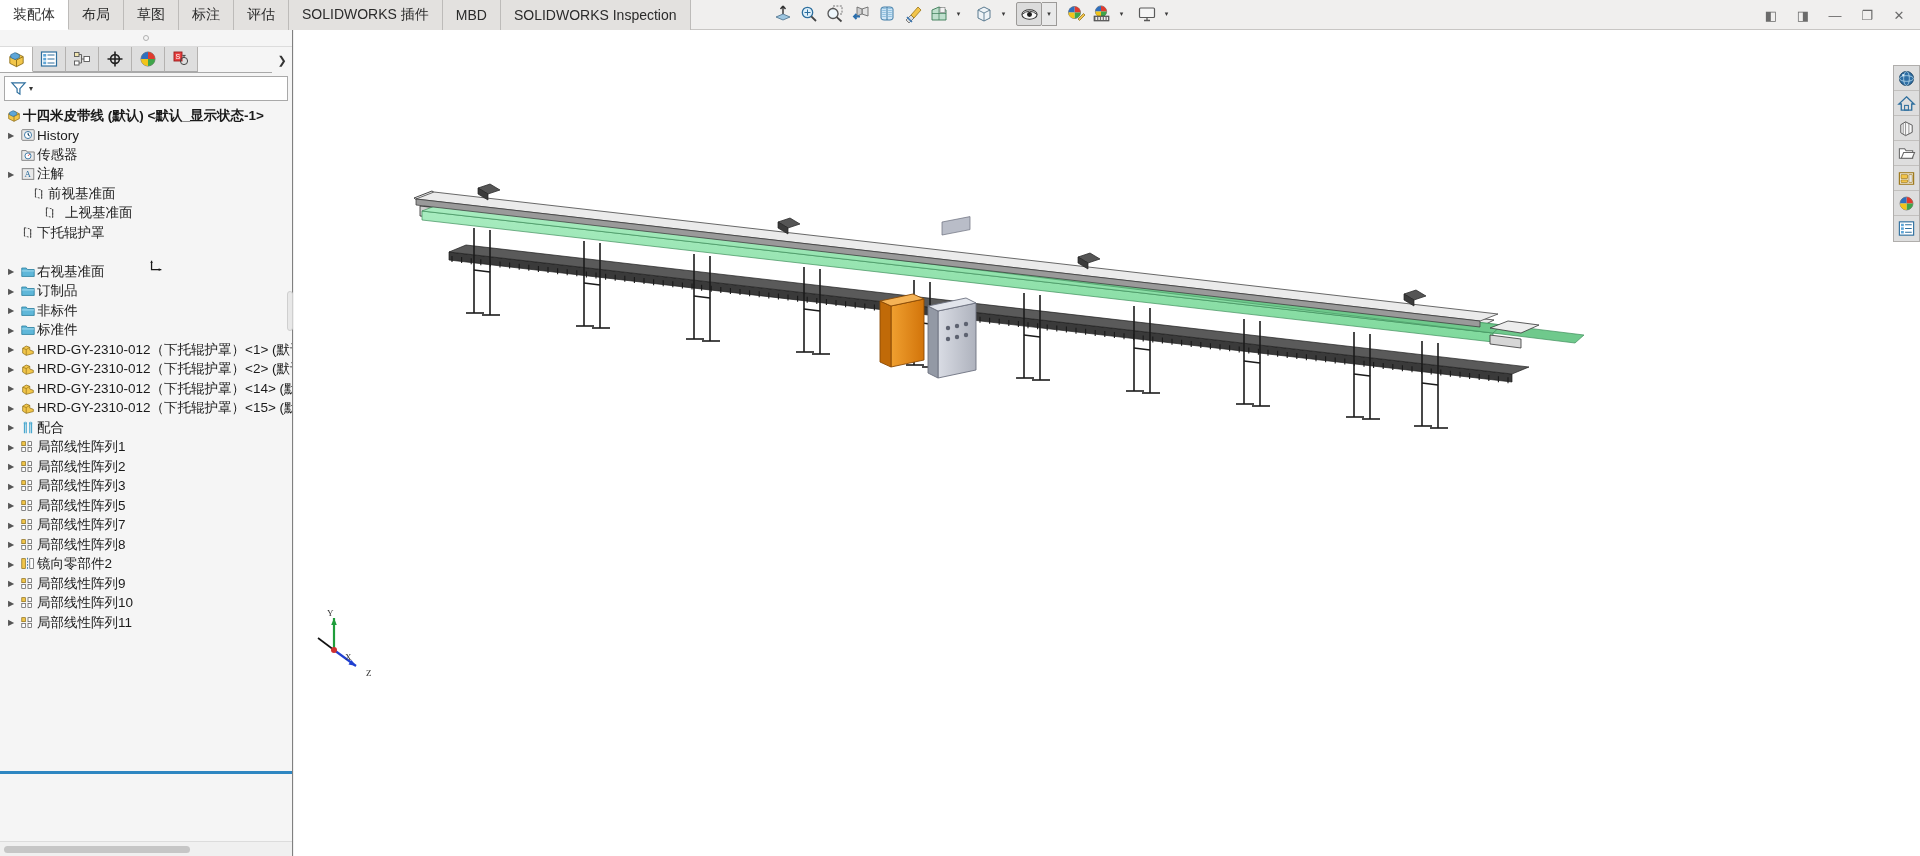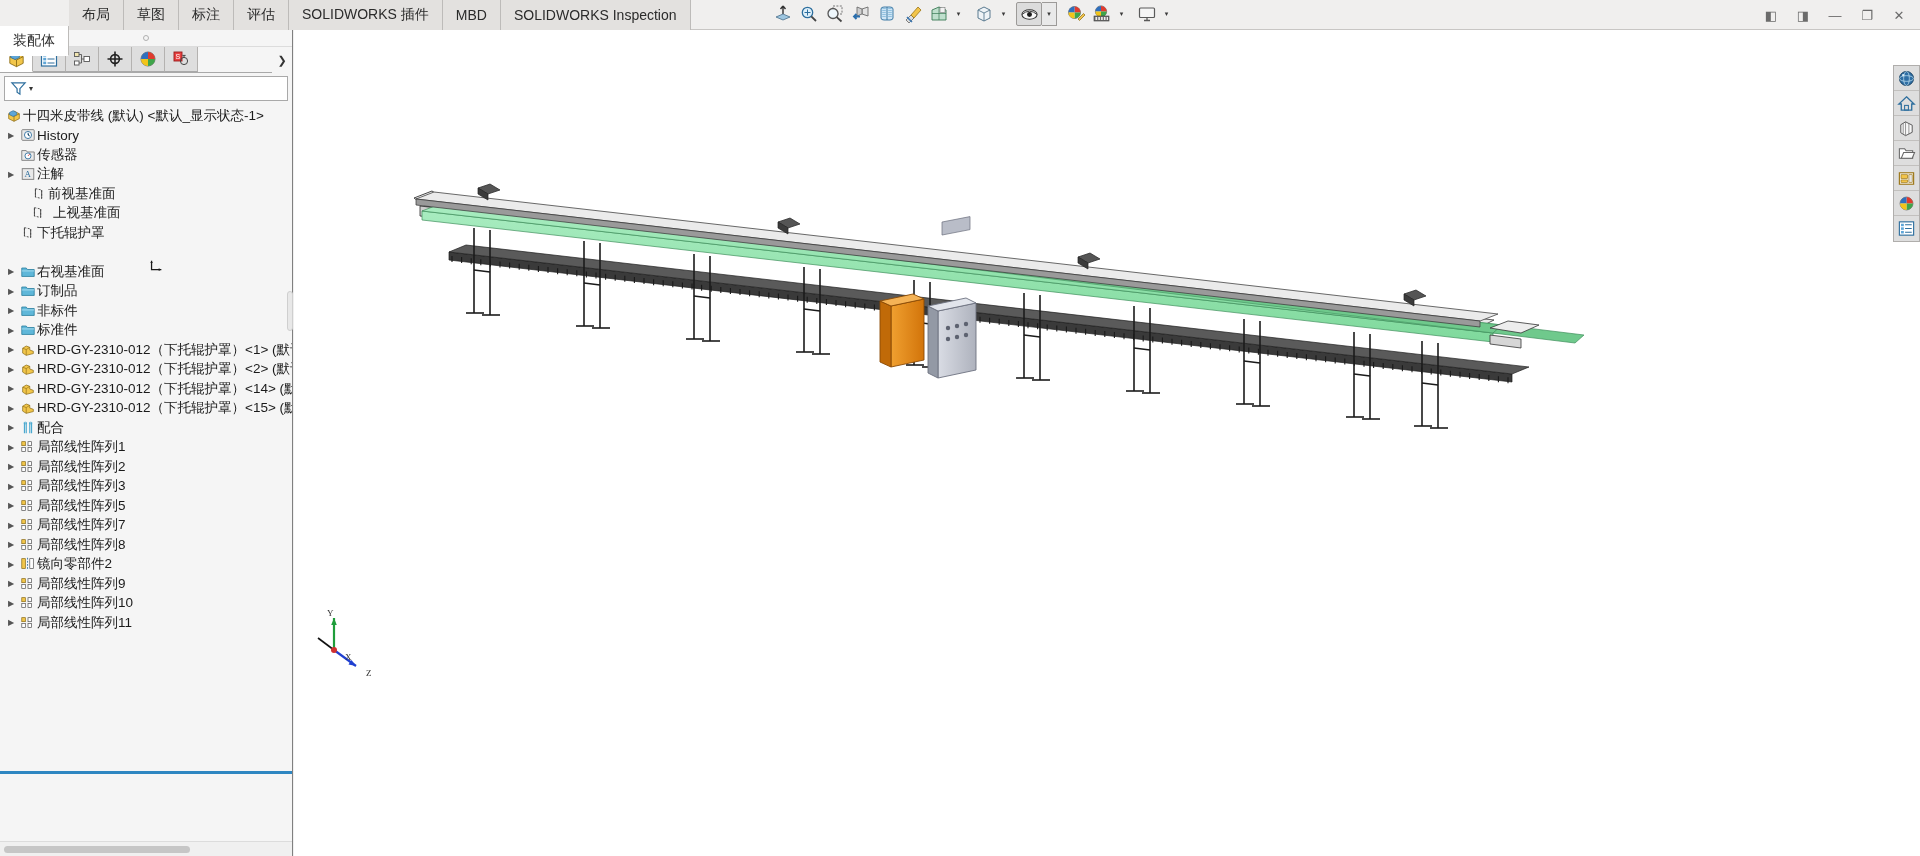--- a/index.html
+++ b/index.html
@@ -27,21 +27,21 @@
     background:#e3e1df;
     border-right:1px solid #bdbbb9;
     cursor:default;
   }
   .tab.active {
     background:#ffffff;
     border-right:1px solid #bdbbb9;
     border-bottom:1px solid #ffffff;
     position:relative; z-index:3;
   }
-  .tab:first-child { border-left:none;margin-top:26px; }
+  .tab:first-child { border-left:none; }
 
   
   .toolcluster {
     position:absolute; left:770px; top:0; height:28px;
     display:flex; align-items:center; gap:0px;
   }
   .tbtn {
     width:26px; height:26px; display:flex; align-items:center; justify-content:center;
     cursor:default;
   }
@@ -358,21 +358,21 @@
     </div>
 
     <div class="filterbar">
       <svg width="17" height="17" viewBox="0 0 18 18">
         <path d="M2 3h14 L10.5 9.2 L10.5 15 L7.5 13 L7.5 9.2 Z" fill="#ffffff" stroke="#2e6f9e" stroke-width="1.3"></path>
       </svg>
       <span style="font-size:8px;color:#333">▾</span>
     </div>
 
     <div class="tree" id="tree">
-        <div class="trow" style="padding-left: 4px;">
+        <div class="trow" style="padding-left: 4px; font-weight: bold;">
           <div class="arrow empty" style="visibility: hidden; width: 0px; flex-basis: 0px;">▶</div>
           <div class="ticon">
             <svg xmlns="http://www.w3.org/2000/svg" width="16" height="16" viewBox="0 0 18 18">
               <path d="M3 6.5 L9 3.5 L15 6.5 L15 12 L9 15 L3 12 Z" fill="#f2c64a" stroke="#8a6a14" stroke-width="0.8"></path>
               <path d="M3 6.5 L9 9.5 L15 6.5 M9 9.5 L9 15" stroke="#8a6a14" stroke-width="0.8" fill="none"></path>
               <path d="M4 5 L8 3 L12 5 L12 7.5 L8 9.5 L4 7.5 Z" fill="#5ea6d8" stroke="#2e6f9e" stroke-width="0.7"></path>
             </svg>
           </div>
           <div class="tlabel">十四米皮带线 (默认) &lt;默认_显示状态-1&gt;</div>
         </div>
@@ -411,21 +411,21 @@
         <div class="trow" style="padding-left: 15px;">
           <div class="arrow empty">▶</div>
           <div class="ticon">
             <svg xmlns="http://www.w3.org/2000/svg" width="16" height="16" viewBox="0 0 18 18">
               <path d="M5 3 L12 4.5 L12 14 L5 12.5 Z" fill="none" stroke="#444" stroke-width="1" stroke-dasharray="2.2,1.6"></path>
               <path d="M5 3 L5 12.5 M12 4.5 L12 14" stroke="#444" stroke-width="1"></path>
             </svg>
           </div>
           <div class="tlabel">前视基准面</div>
         </div>
-        <div class="trow" style="padding-left: 8px; gap: 6px;">
+        <div class="trow" style="padding-left: 20px; gap: 6px;">
           <div class="arrow empty">▶</div>
           <div class="ticon">
             <svg xmlns="http://www.w3.org/2000/svg" width="16" height="16" viewBox="0 0 18 18">
               <path d="M5 3 L12 4.5 L12 14 L5 12.5 Z" fill="none" stroke="#444" stroke-width="1" stroke-dasharray="2.2,1.6"></path>
               <path d="M5 3 L5 12.5 M12 4.5 L12 14" stroke="#444" stroke-width="1"></path>
             </svg>
           </div>
           <div class="tlabel">上视基准面</div>
         </div>
         <div class="trow" style="padding-left: 4px;">

